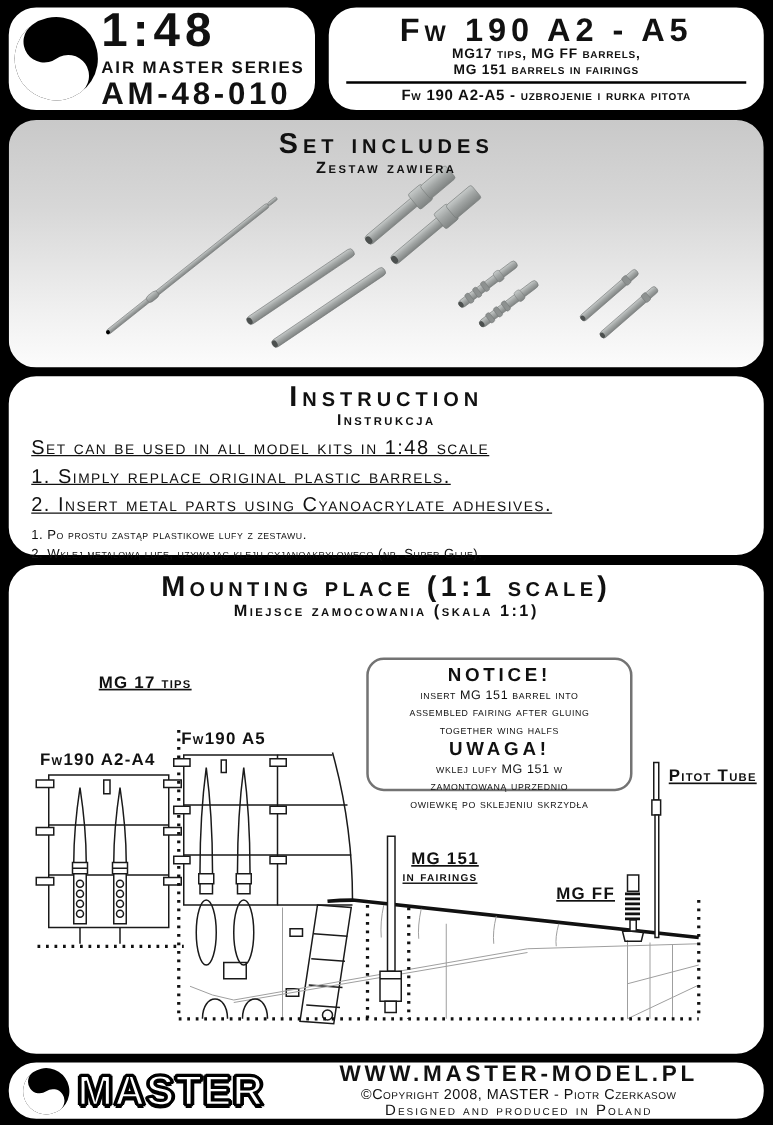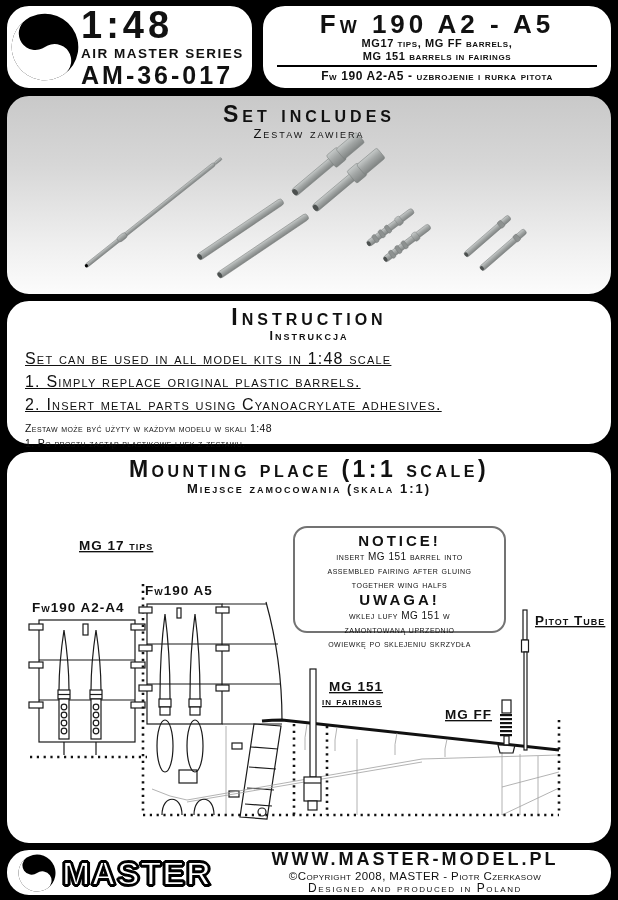--- a/index.html
+++ b/index.html
@@ -19,21 +19,21 @@
   .hdr-right{left:261px;top:4px;width:352px;height:86px;text-align:center;padding-top:5px;}
   .hr-title{font-size:26px;font-weight:700;letter-spacing:4px;line-height:1;}
   .hr-sub{font-size:11px;font-weight:700;letter-spacing:.6px;line-height:1.15;}
   .hr-rule{height:2px;background:#000;margin:3px 14px 2px 14px;border:0;}
   .hr-pl{font-size:12px;font-weight:700;letter-spacing:.6px;}
 
   
   .set-box{left:5px;top:94px;width:608px;height:202px;
     background:linear-gradient(180deg,#c9c9c9 0%,#d7d7d7 35%,#efefef 75%,#fcfcfc 100%);}
   .si-title{margin-top:7px;text-align:center;font-size:23px;font-weight:700;letter-spacing:4px;line-height:1;}
-  .si-sub{text-align:center;font-size:13px;font-weight:400;letter-spacing:2px;line-height:1.2;}
+  .si-sub{text-align:center;font-size:13px;font-weight:700;letter-spacing:2px;line-height:1.2;}
   .parts-svg{position:absolute;left:0;top:0;width:100%;height:100%;}
 
   
   .inst-box{left:5px;top:299px;width:608px;height:147px;padding:5px 18px;}
   .in-title{text-align:center;font-size:23px;font-weight:700;letter-spacing:4px;line-height:1;}
   .in-sub{text-align:center;font-size:12.5px;font-weight:700;letter-spacing:2px;line-height:1.2;}
   .en-line{font-size:16px;letter-spacing:1.2px;margin-top:5.5px;line-height:1.1;text-decoration:underline;}
   .pl-lines{margin-top:9px;}
   .pl-line{font-size:10.5px;letter-spacing:.4px;margin-top:2.5px;line-height:1.15;}
 
@@ -79,21 +79,21 @@
       <g transform="rotate(-35 40 42)">
         <circle cx="40" cy="42" r="37" fill="#000"></circle>
         <path d="M40,5 A37,37 0 0 0 40,79 A18.5,18.5 0 0 0 40,42 A18.5,18.5 0 0 1 40,5 Z" fill="#fff"></path>
         <circle cx="40" cy="23.5" r="7.5" fill="#000"></circle>
         <circle cx="40" cy="60.5" r="7.5" fill="#fff"></circle>
       </g>
     </svg>
     <div class="brand-text">
       <div class="brand-scale">1:48</div>
       <div class="brand-series">AIR MASTER SERIES</div>
-      <div class="brand-code">AM-36-017</div>
+      <div class="brand-code">AM-48-010</div>
     </div>
   </div>
 
   <div class="panel hdr-right">
     <div class="hr-title sc">Fw 190 A2 - A5</div>
     <div class="hr-sub sc">MG17 tips, MG FF barrels,</div>
     <div class="hr-sub sc">MG 151 barrels in fairings</div>
     <div class="hr-rule"></div>
     <div class="hr-pl sc">Fw 190 A2-A5 - uzbrojenie i rurka pitota</div>
   </div>
@@ -169,21 +169,20 @@
     <div class="si-sub sc" style="position:relative;">Zestaw zawiera</div>
   </div>
 
   <div class="panel inst-box">
     <div class="in-title sc">Instruction</div>
     <div class="in-sub sc">Instrukcja</div>
     <div class="en-line sc">Set can be used in all model kits in 1:48 scale</div>
     <div class="en-line sc">1. Simply replace original plastic barrels.</div>
     <div class="en-line sc">2. Insert metal parts using Cyanoacrylate adhesives.</div>
     <div class="pl-lines">
-      <div class="pl-line sc">Zestaw może być użyty w każdym modelu w skali 1:48</div>
       <div class="pl-line sc">1. Po prostu zastąp plastikowe lufy z zestawu.</div>
       <div class="pl-line sc">2. Wklej metalową lufę, uzywając kleju cyjanoakrylowego (np. Super Glue).</div>
     </div>
   </div>
 
   <div class="panel mount-box">
     <svg class="diagram" viewBox="0 0 603 390">
 
       <g>
         <text class="lbl" x="25" y="160">Fw190 A2-A4</text>

